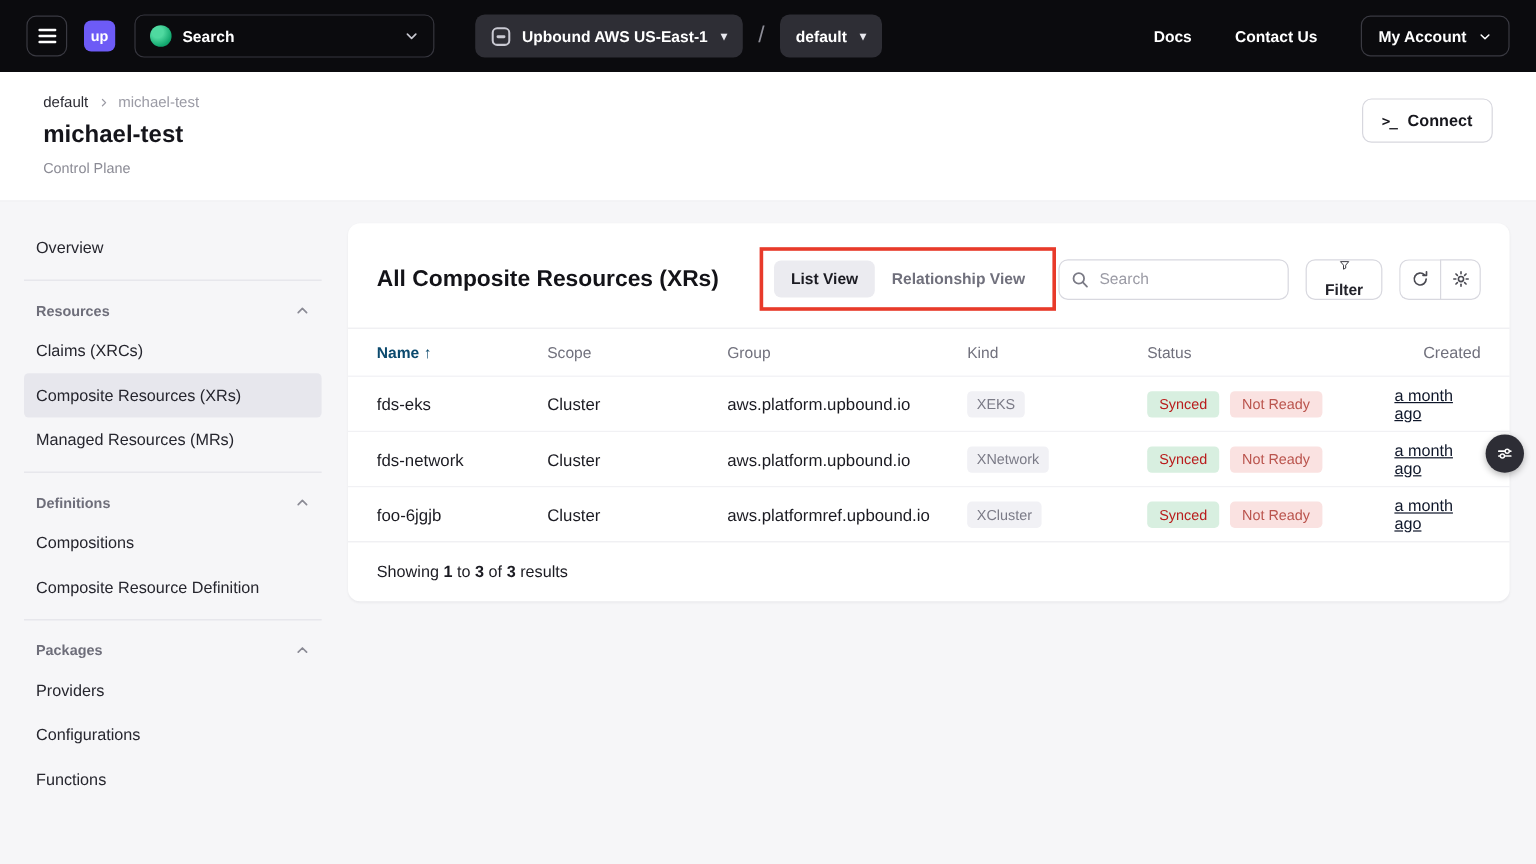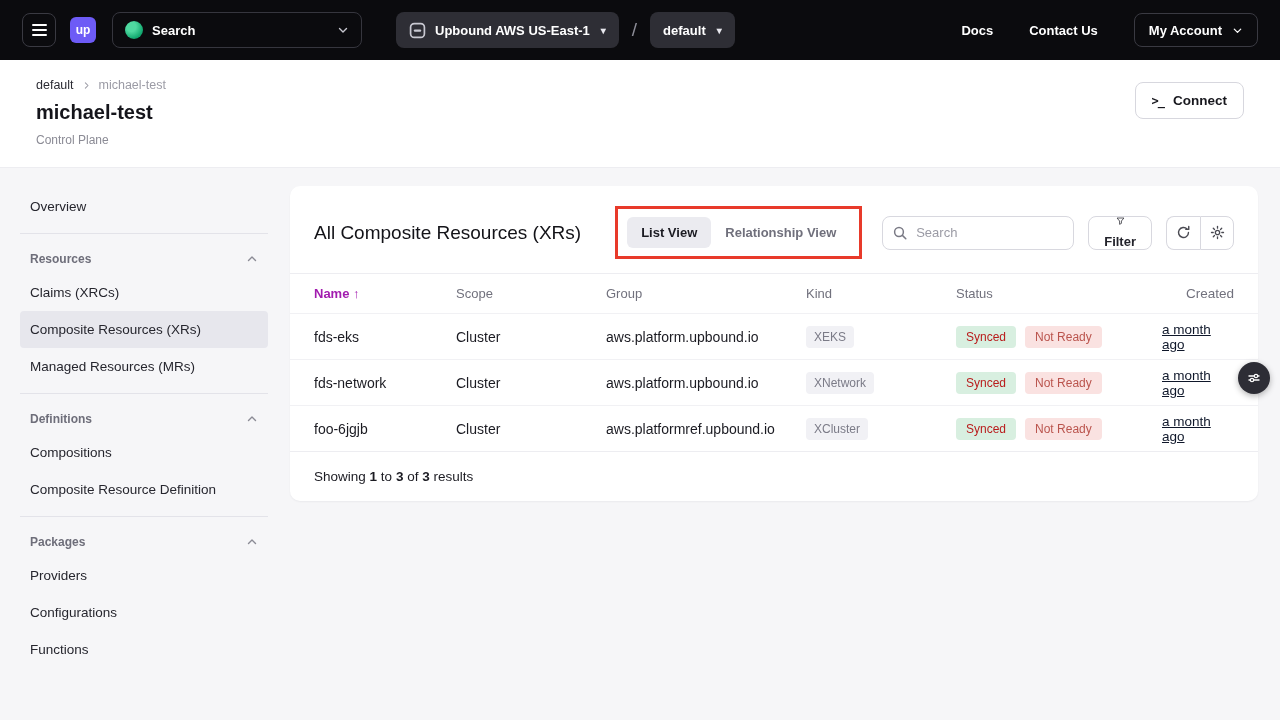--- a/index.html
+++ b/index.html
@@ -36,39 +36,39 @@
   .sidebar { position:absolute; left:20px; top:188px; width:248px; font-size:13.5px; color:#26262e; }
   .side-item { padding:11px 10px; cursor:pointer; border-radius:4px; }
   .side-item.active { background:#e7e7ed; }
   .side-divider { border-top:1px solid #e3e3e9; margin:8px 0; }
   .side-section { display:flex; align-items:center; justify-content:space-between; padding:10px 10px 8px 10px; color:#6e6e7a; font-size:12px; font-weight:bold; cursor:pointer; }
   .side-section svg { color:#8b8b95; }
 
   
   .card { position:absolute; left:290px; top:186px; width:968px; background:#fff; border-radius:10px; box-shadow:0 1px 2px rgba(20,20,30,.05); }
   .card-head { display:flex; align-items:center; padding:20px 24px 14px 24px; }
-  .card-title { font-size:19px; font-weight:400; color:#131318;text-align:right; }
+  .card-title { font-size:19px; font-weight:700; color:#131318;text-align:right; }
   .annotation-box { border:3px solid #e83a2a; padding:8px 9px; margin-left:34px; display:flex; }
   .view-toggle { display:flex; align-items:center; }
   .view-btn { border:none; background:transparent; font-family:inherit; font-size:13px; font-weight:bold; color:#70707c; padding:8px 14px; border-radius:6px; cursor:pointer; white-space:nowrap; }
   .view-btn.active { background:#ebebf0; color:#1b1b22; }
   .search-wrap { margin-left:auto; position:relative; }
   .search-wrap svg { position:absolute; left:11px; top:10px; }
   .search-input { width:192px; height:34px; border:1px solid #d8d8df; border-radius:8px; padding:0 10px 0 33px; font-size:13px; font-family:inherit; color:#26262e; outline:none; background:#fff; }
   .search-input::placeholder { color:#9b9ba5; }
   .filter-btn { margin-left:14px; height:34px; border:1px solid #d8d8df; border-radius:8px; background:#fff; display:flex; align-items:center; gap:9px; padding:0 15px; font-size:13px; font-weight:bold; color:#23232b; cursor:pointer; font-family:inherit;flex-direction:column; }
   .icon-group { margin-left:14px; display:flex; }
   .icon-btn { width:34px; height:34px; border:1px solid #d8d8df; background:#fff; display:flex; align-items:center; justify-content:center; cursor:pointer; }
   .icon-btn:first-child { border-radius:8px 0 0 8px; border-right:none; }
   .icon-btn:last-child { border-radius:0 8px 8px 0; }
 
   
   .tbl-header, .tbl-row { display:grid; grid-template-columns:142px 150px 200px 150px 206px 1fr; align-items:center; padding:0 24px; }
   .tbl-header { height:40px; border-top:1px solid #ededf1; font-size:13px; color:#71717d; }
-  .th-name { color:#a21caf; font-weight:bold; cursor:pointer; }
+  .th-name { color:#0c4a6e; font-weight:bold; cursor:pointer; }
   .tbl-row { height:46px; border-top:1px solid #f1f1f4; font-size:14px; color:#1b1b22; }
   .kind-badge { display:inline-block; background:#f1f1f5; color:#7b7b87; font-size:12px; padding:4px 8px; border-radius:4px; }
   .status-cell { display:flex; gap:9px; }
   .badge-synced { background:#d8efe0; color:#b91c1c; font-size:12px; padding:4px 10px; border-radius:4px; }
   .badge-notready { background:#fae2e1; color:#ba544d; font-size:12px; padding:4px 10px; border-radius:4px; }
   .created-cell { justify-self:end; font-size:13.5px; }
   .created-cell span { text-decoration:underline; cursor:pointer; color:#0f172a; }
 
   .card-footer { border-top:1px solid #ededf1; padding:17px 24px; font-size:13.5px; color:#1b1b22; }
   .card-footer b { font-weight:bold; }

